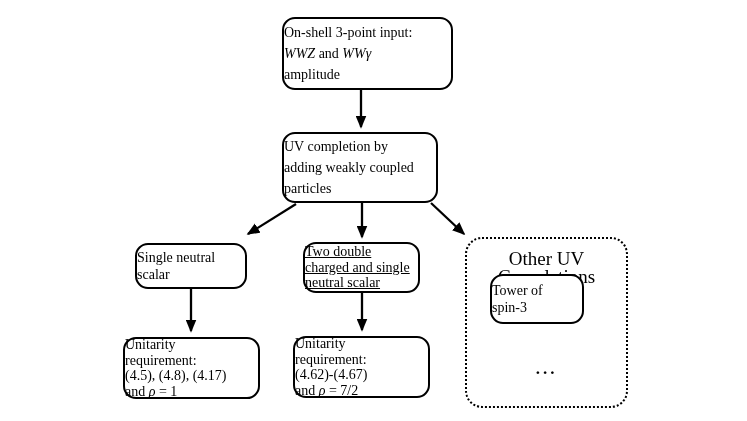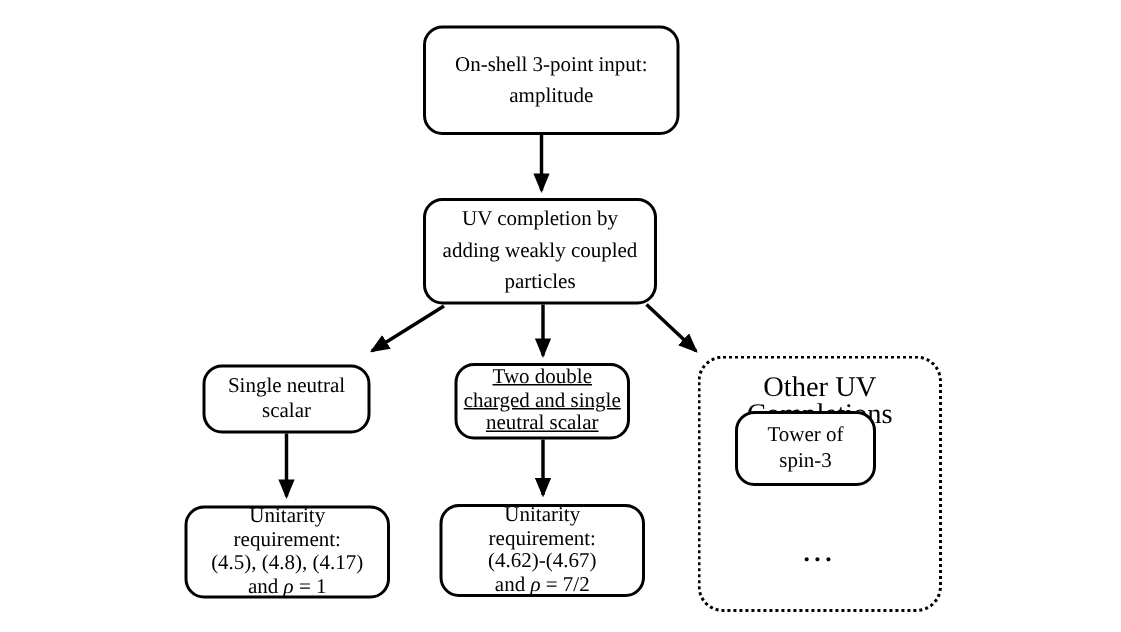--- a/index.html
+++ b/index.html
@@ -16,21 +16,21 @@
   .al { stroke: var(--ink, #000000); stroke-width: 2.3; fill: none; }
   .ah { fill: var(--ink, #000000); }
   .box {
     position: absolute;
     box-sizing: border-box;
     border: 2.4px solid var(--ink, #000000);
     border-radius: 13px;
     background: var(--paper, #ffffff);
     display: flex;
     flex-direction: column;
-    align-items: center;
+    align-items: flex-start;
     justify-content: center;
     text-align: center;
     font-size: 14px;
   }
   .ln { white-space: pre; }
   i { font-style: italic; }
   #b-input  { left: 282px; top: 17px;  width: 171px; height: 73px; line-height: 21px; }
   #b-uv     { left: 282px; top: 132px; width: 156px; height: 71px; line-height: 21px; }
   #b-single { left: 135px; top: 243px; width: 112px; height: 46px; line-height: 17px; }
   #b-double { left: 303px; top: 242px; width: 117px; height: 51px; line-height: 15.5px; text-decoration: underline; }
@@ -63,20 +63,21 @@
     <line class="al" x1="361" y1="90" x2="361" y2="127" marker-end="url(#ah)"></line>
     <line class="al" x1="296" y1="204" x2="248" y2="234" marker-end="url(#ah)"></line>
     <line class="al" x1="362" y1="203" x2="362" y2="237" marker-end="url(#ah)"></line>
     <line class="al" x1="431" y1="203" x2="464" y2="234" marker-end="url(#ah)"></line>
     <line class="al" x1="191" y1="289" x2="191" y2="331" marker-end="url(#ah)"></line>
     <line class="al" x1="362" y1="293" x2="362" y2="330" marker-end="url(#ah)"></line>
   </svg>
 
   <div class="box" id="b-input">
     <div class="ln">On-shell 3-point input:</div>
+    <div class="ln"><i>WWZ</i><span> and </span><i>WWγ</i></div>
     <div class="ln">amplitude</div>
   </div>
 
   <div class="box" id="b-uv">
     <div class="ln">UV completion by</div>
     <div class="ln">adding weakly coupled</div>
     <div class="ln">particles</div>
   </div>
 
   <div class="box" id="b-single">

